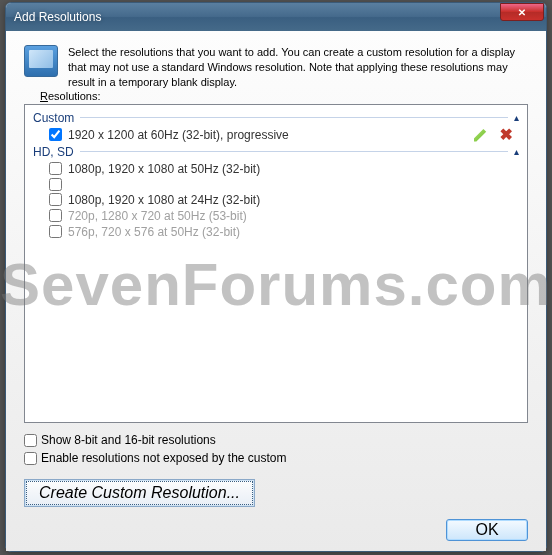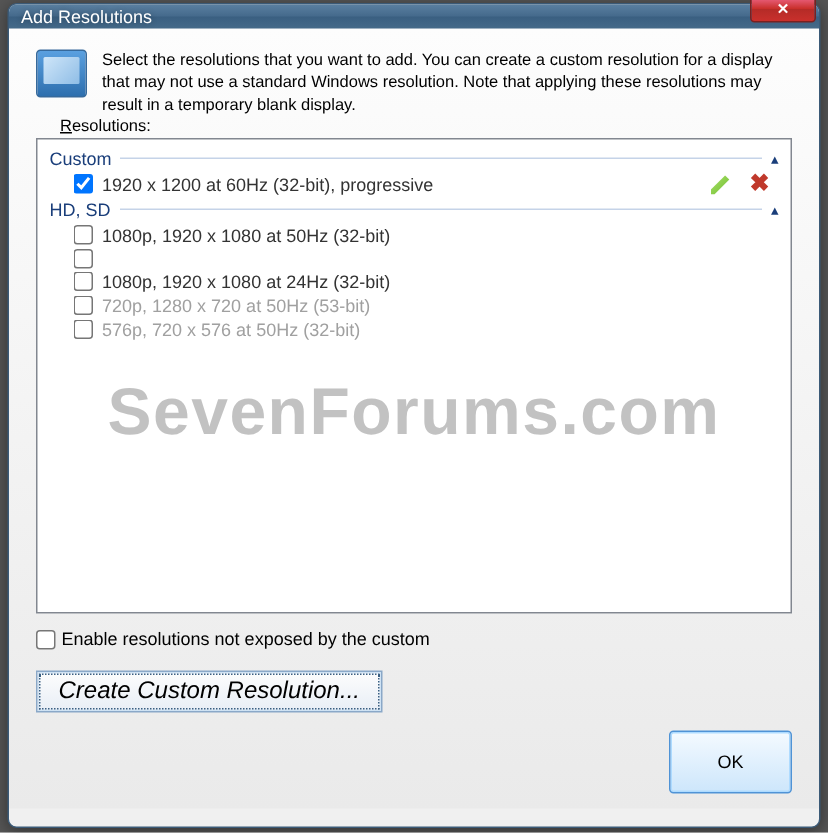--- a/index.html
+++ b/index.html
@@ -5,21 +5,21 @@
   * { box-sizing: border-box; font-family: "Segoe UI", Tahoma, sans-serif; }
   body { margin: 0; background: #555; width: 552px; height: 555px; position: relative; overflow: hidden; }
   .window {
     position: absolute; left: 5px; top: 2px; width: 542px; height: 550px;
     background: #f0f0f0;
     border: 1px solid #3b5a77;
     border-radius: 6px;
     box-shadow: 0 2px 10px rgba(0,0,0,0.4);
   }
   .titlebar {
-    height: 16px;
+    height: 28px;
     background: linear-gradient(to bottom, #5a7fa0 0%, #456a8c 48%, #3a5f81 52%, #456a89 100%);
     border-top-left-radius: 5px; border-top-right-radius: 5px;
     display: flex; align-items: center; padding: 0 2px 0 8px;
     color: #fff; font-size: 12px;
     position: relative;
   }
   .titlebar .title { flex: 1; text-shadow: 0 0 4px rgba(0,0,0,0.3); }
   .close-btn {
     width: 44px; height: 18px;
     background: linear-gradient(to bottom, #e68 0%, #c9302c 48%, #b52b27 52%, #c9302c 100%);
@@ -98,32 +98,32 @@
     outline: 1px dotted #3a5f81; outline-offset: -3px;
     padding: 4px 14px; font-size: 16px; color: #000;
     box-shadow: inset 0 0 0 1px #cfe2f3;
     font-style: italic;
   }
   .footer {
     display: flex; justify-content: flex-end; gap: 8px;
     padding-top: 12px;
   }
   .btn {
-    min-width: 82px; padding: 13px 10px; font-size: 12px;
+    min-width: 82px; padding: 1px 10px; font-size: 16px;
     border: 1px solid #8a8a8a; border-radius: 3px;
     background: linear-gradient(to bottom, #fdfdfd, #e0e0e0);
   }
   .btn.primary {
     border-color: #4f93d6;
     background: linear-gradient(to bottom, #f4faff, #cde6fb);
     box-shadow: inset 0 0 0 1px #aedbff;
   }
   .watermark {
     position: absolute; left: 0; right: 0; top: 250px;
-    text-align: center; font-size: 44px; font-weight: bold;
+    text-align: left; font-size: 60px; font-weight: bold;
     color: rgba(120,120,120,0.45); letter-spacing: 1px;
     pointer-events: none; z-index: 50;
     font-family: Arial, sans-serif;
   }
 </style>
 </head>
 <body>
 
 <div class="window">
   <div class="titlebar">
@@ -178,20 +178,24 @@
           <div class="res-item dim">
             <input type="checkbox" style="">
             <span class="txt">576p, 720 x 576 at 50Hz (32-bit)</span>
           </div>
         </div>
     </div>
 
     <div class="opts">
       <label class="opt">
         <input type="checkbox" style="">
+        <span>Show 8-bit and 16-bit resolutions</span>
+      </label>
+      <label class="opt">
+        <input type="checkbox" style="">
         <span>Enable resolutions not exposed by the custom</span>
       </label>
     </div>
 
     <div class="btn-row">
       <button class="link-btn">Create Custom Resolution...</button>
     </div>
 
     <div class="footer">
       <button class="btn primary">OK</button>

